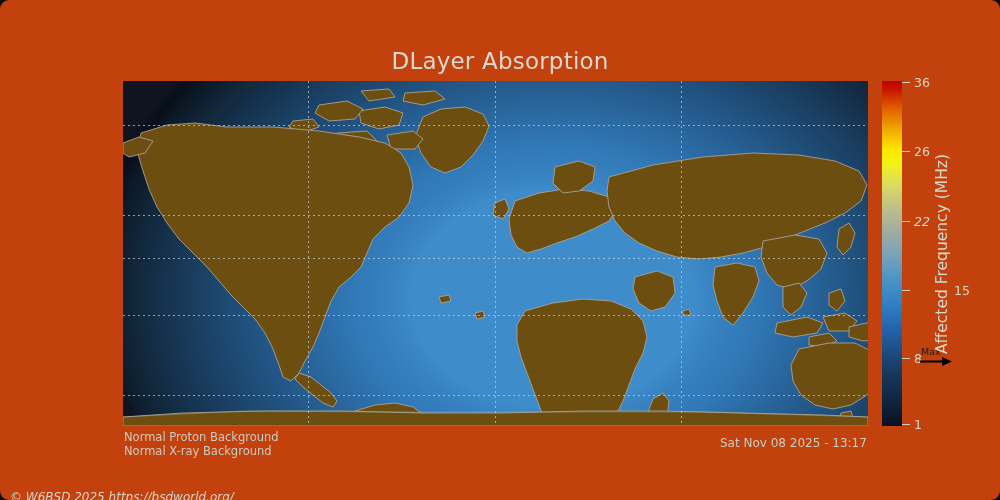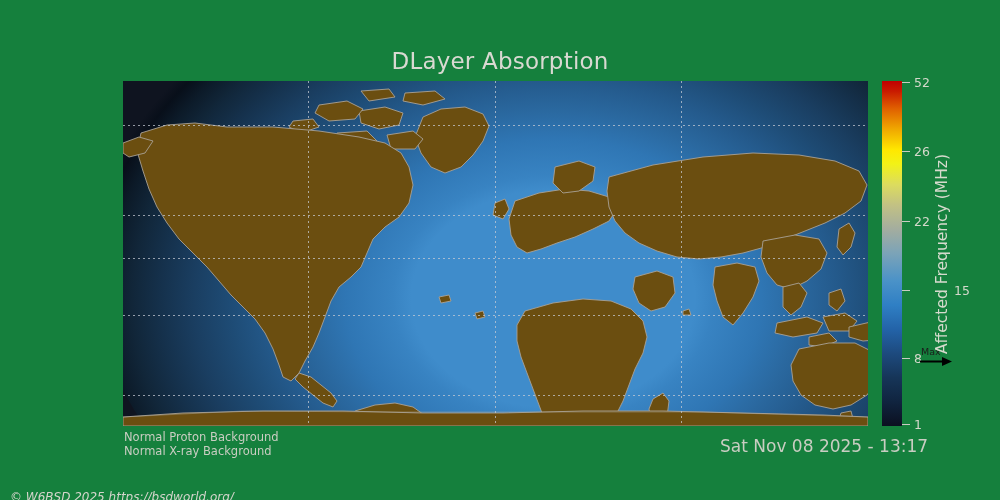--- a/index.html
+++ b/index.html
@@ -2,21 +2,21 @@
 <html><head>
 <meta charset="utf-8">
 <title>DLayer Absorption</title>
 <style>
   html,body{margin:0;padding:0;background:#0d0d0d;}
   body{
     width:1000px;height:500px;overflow:hidden;position:relative;
     font-family:"DejaVu Sans","Liberation Sans",sans-serif;
     color:#d8d8d0;
   }
-  #page{position:absolute;left:0;top:0;width:1000px;height:500px;background:#15803d;}
+  #page{position:absolute;left:0;top:0;width:1000px;height:500px;background:#c2410c;border-radius:9px;}
 
   
   .title{
     position:absolute;left:0;top:48px;width:1000px;text-align:center;
     font-size:23px;color:#d9d9d2;letter-spacing:.2px;font-weight:400;
   }
 
   
   .map-wrap{
     position:absolute;left:123px;top:81px;width:745px;height:345px;
@@ -51,21 +51,21 @@
   .max-marker{position:absolute;left:920px;width:34px;height:18px;padding-left:16px;}
   .max-marker .mtxt{
     position:absolute;left:1px;top:-1px;font-size:9.5px;color:#1b1b1b;line-height:10px;
   }
   .max-marker .marrow{position:absolute;left:0;top:9px;width:32px;height:9px;}
 
   
   .note{position:absolute;left:124px;font-size:11.5px;color:#c9cdc2;}
   .note1{top:430px;}
   .note2{top:444px;}
-  .stamp{position:absolute;left:720px;top:436px;font-size:17px;color:#c9cdc2;}
+  .stamp{position:absolute;left:720px;top:436px;font-size:12px;color:#c9cdc2;}
   .copyright{
     position:absolute;left:10px;top:478px;font-size:12px;font-style:italic;
     color:#d5d5cc;
     margin-top:12px;
   }
 </style>
 </head>
 <body>
 
 <div id="page">
@@ -229,27 +229,27 @@
           <stop offset="0.860" stop-color="#f0a800"></stop>
           <stop offset="0.920" stop-color="#e06000"></stop>
           <stop offset="0.970" stop-color="#c91b00"></stop>
           <stop offset="1.000" stop-color="#c00000"></stop>
         </linearGradient>
       </defs>
       <rect x="0" y="0" width="20" height="345" fill="url(#cbg)"></rect>
     </svg>
 
     <div class="cbar-tick" style="top:1px;"></div>
-    <div class="cbar-lab" style="top:1px;">52</div>
+    <div class="cbar-lab" style="top:1px;">36</div>
 
     <div class="cbar-tick" style="top:70px;"></div>
     <div class="cbar-lab" style="top:70px;">26</div>
 
     <div class="cbar-tick" style="top:140px;"></div>
-    <div class="cbar-lab" style="top:140px;">22</div>
+    <div class="cbar-lab" style="top:140px;font-style:italic;">22</div>
 
     <div class="cbar-tick" style="top:209px;"></div>
     <div class="cbar-lab" style="top:209px;margin-left:40px;">15</div>
 
     <div class="cbar-tick" style="top:277px;"></div>
     <div class="cbar-lab" style="top:277px;">8</div>
 
     <div class="cbar-tick" style="top:343px;"></div>
     <div class="cbar-lab" style="top:343px;">1</div>
   </div>

